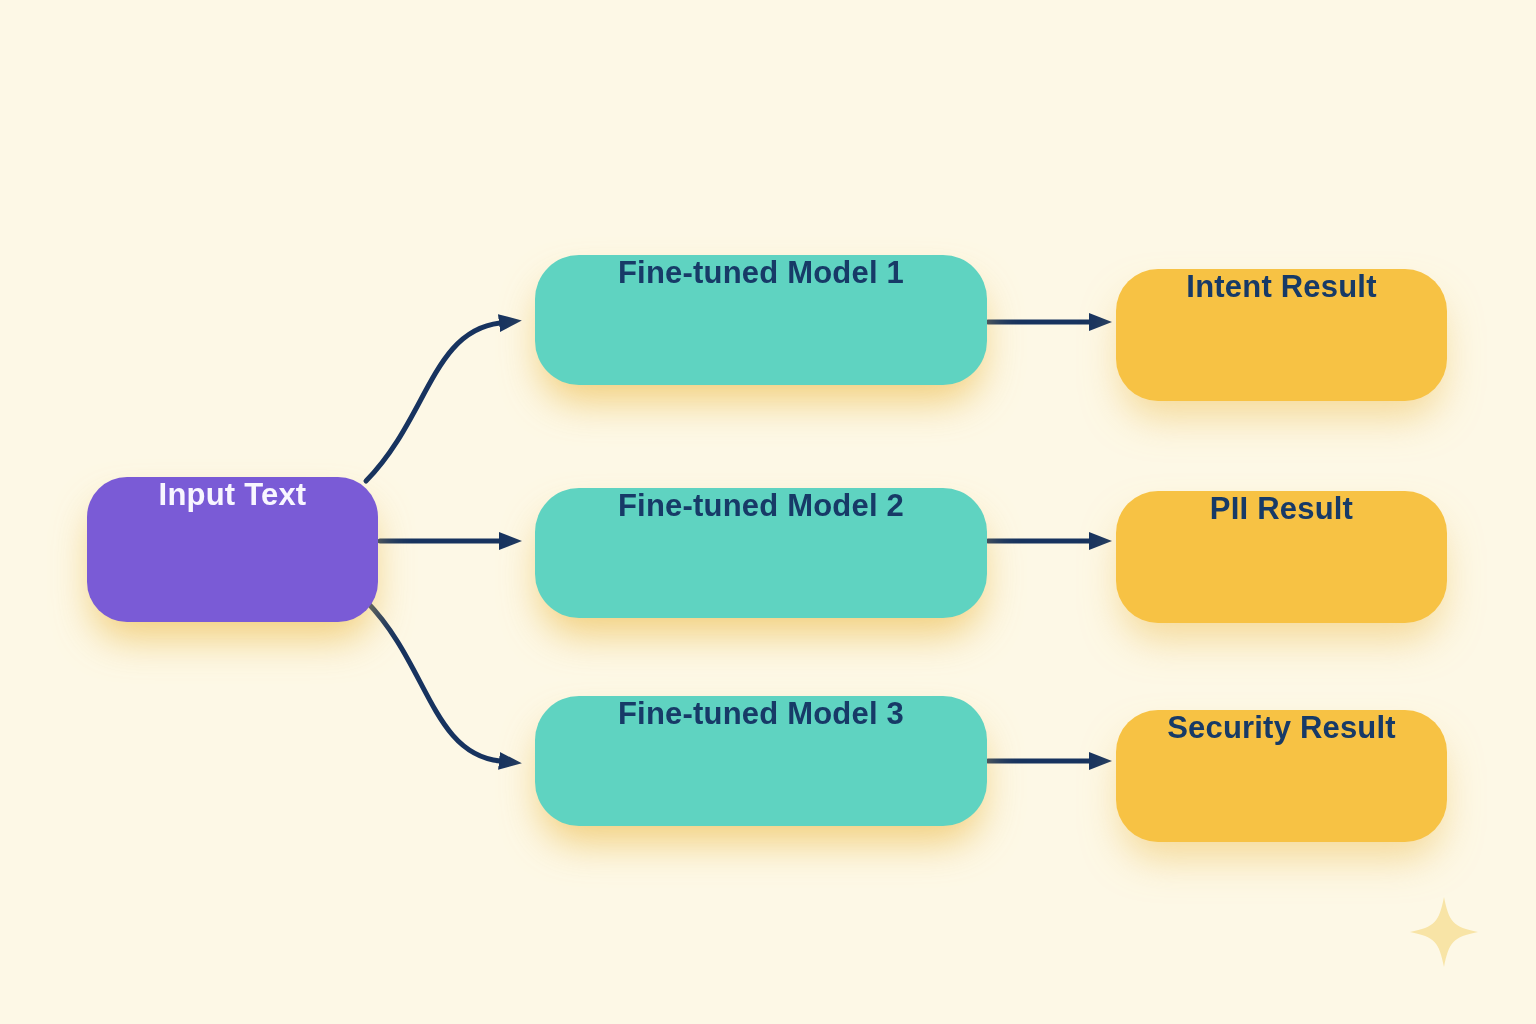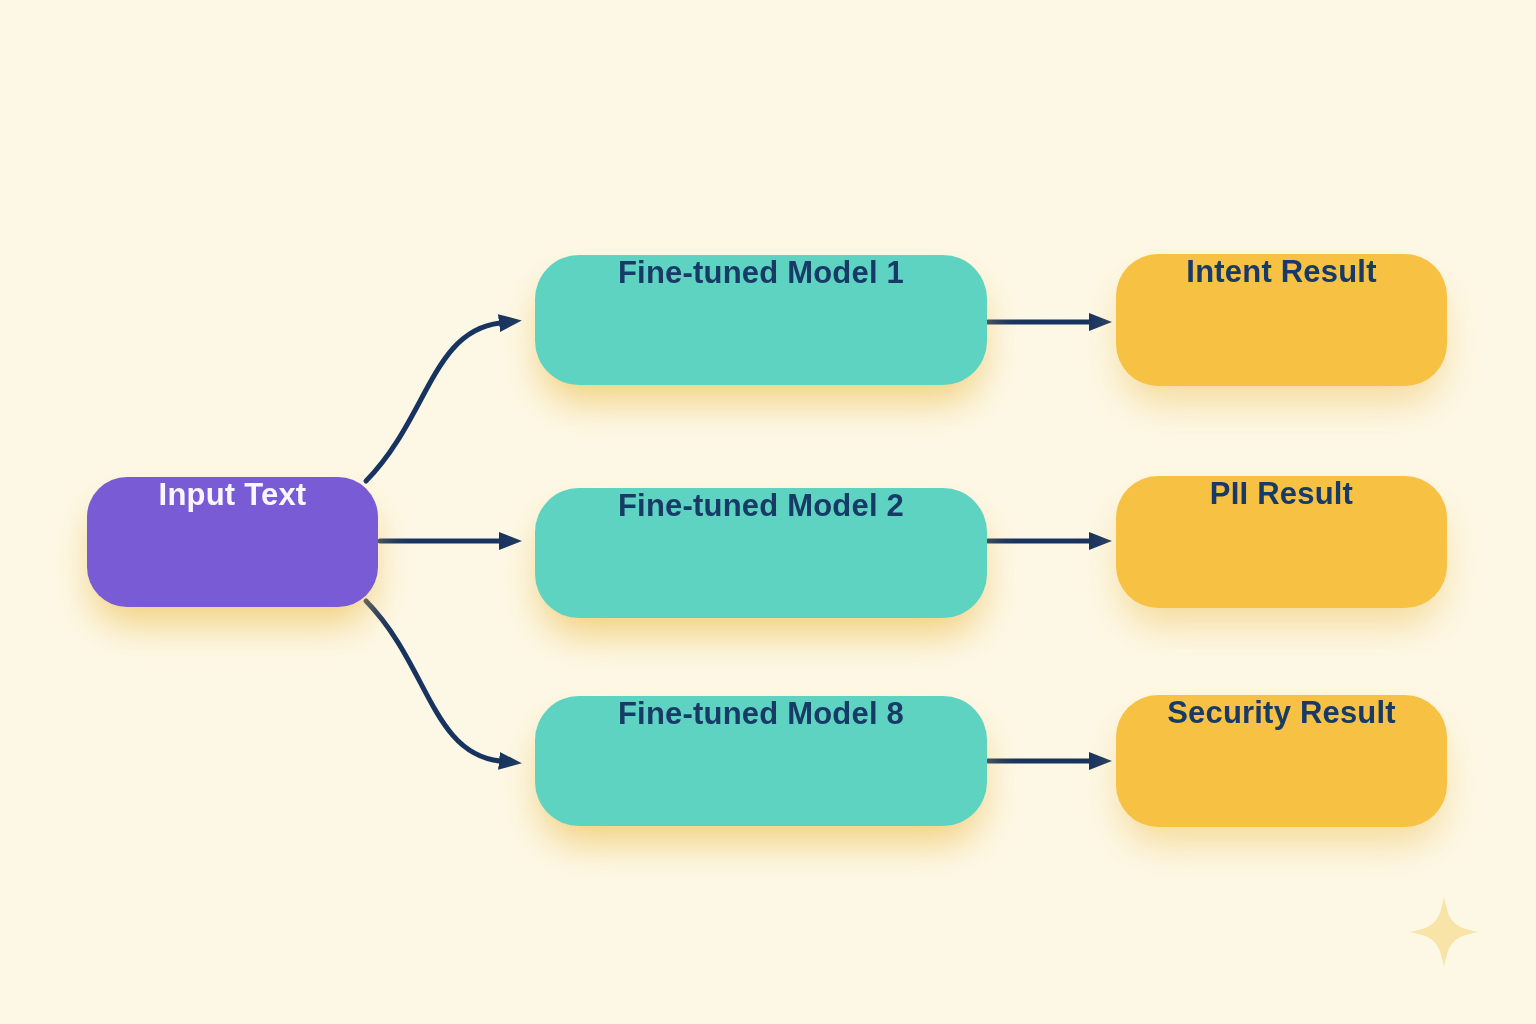--- a/index.html
+++ b/index.html
@@ -29,21 +29,21 @@
     display: flex;
     align-items: flex-start;
     justify-content: center;
     font-weight: 700;
     letter-spacing: 0.2px;
   }
   .node-input {
     left: 87px;
     top: 477px;
     width: 291px;
-    height: 130px;
+    height: 145px;
     background: #7a5bd6;
     border-radius: 40px;
     color: #f8f6ff;
     font-size: 31px;
     box-shadow: 0 22px 38px -6px rgba(238, 193, 90, 0.75);
   }
   .node-model {
     left: 535px;
     width: 452px;
     height: 130px;
@@ -55,20 +55,21 @@
   }
   .node-result {
     left: 1116px;
     width: 331px;
     height: 132px;
     background: #f7c244;
     border-radius: 42px;
     color: #173a67;
     font-size: 31px;
     box-shadow: 0 22px 38px -6px rgba(238, 193, 90, 0.55);
+    margin-top: 15px;
   }
   .row-1 { top: 255px; }
   .row-2 { top: 488px; }
   .row-3 { top: 696px; }
   .row-1r { top: 254px; }
   .row-2r { top: 476px; }
   .row-3r { top: 695px; }
 </style>
 </head>
 <body>
@@ -96,21 +97,21 @@
     <span>Input Text</span>
   </div>
 
   <div class="node node-model row-1">
     <span>Fine-tuned Model 1</span>
   </div>
   <div class="node node-model row-2">
     <span>Fine-tuned Model 2</span>
   </div>
   <div class="node node-model row-3">
-    <span>Fine-tuned Model 8</span>
+    <span>Fine-tuned Model 3</span>
   </div>
 
   <div class="node node-result row-1r">
     <span>Intent Result</span>
   </div>
   <div class="node node-result row-2r">
     <span>PII Result</span>
   </div>
   <div class="node node-result row-3r">
     <span>Security Result</span>

